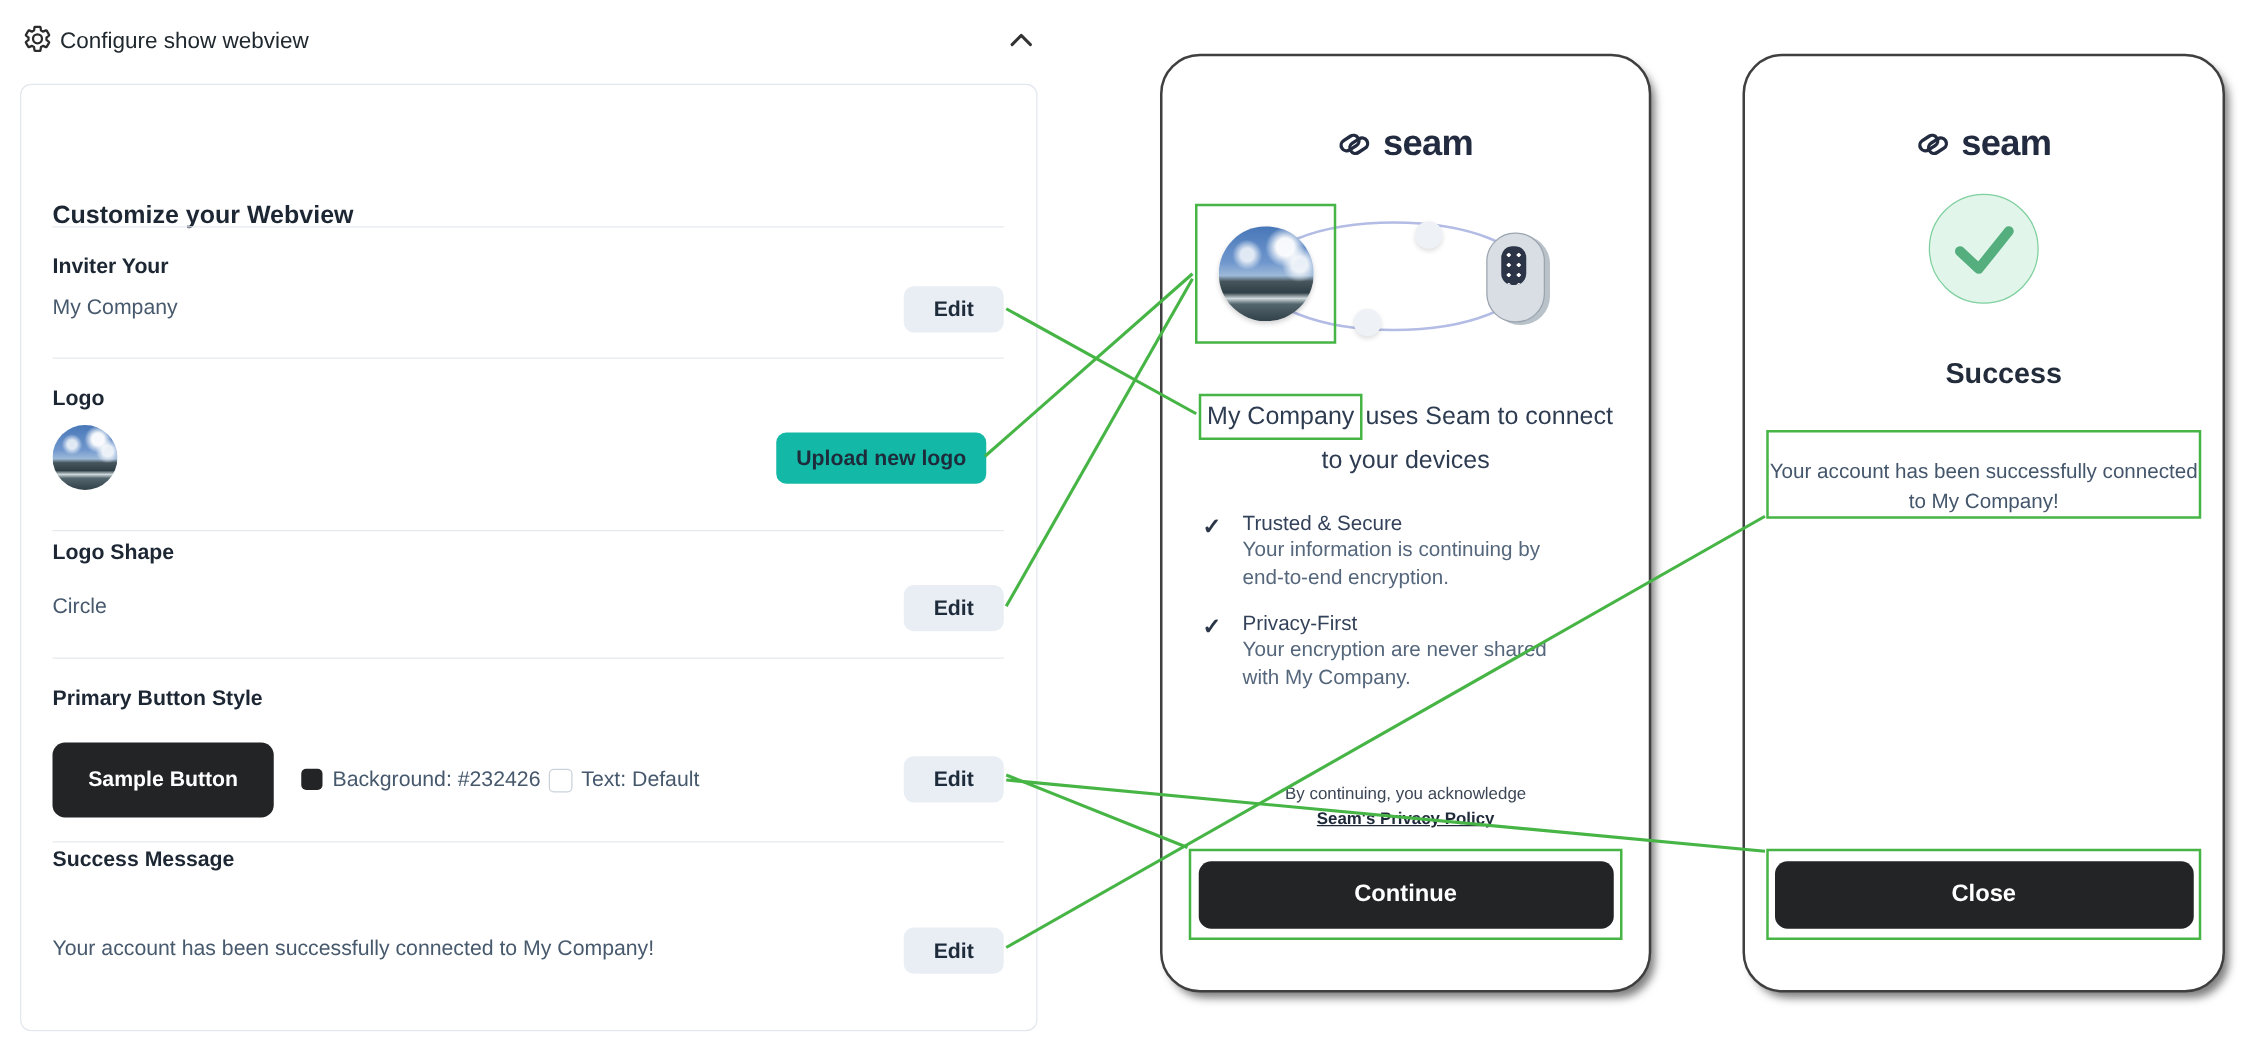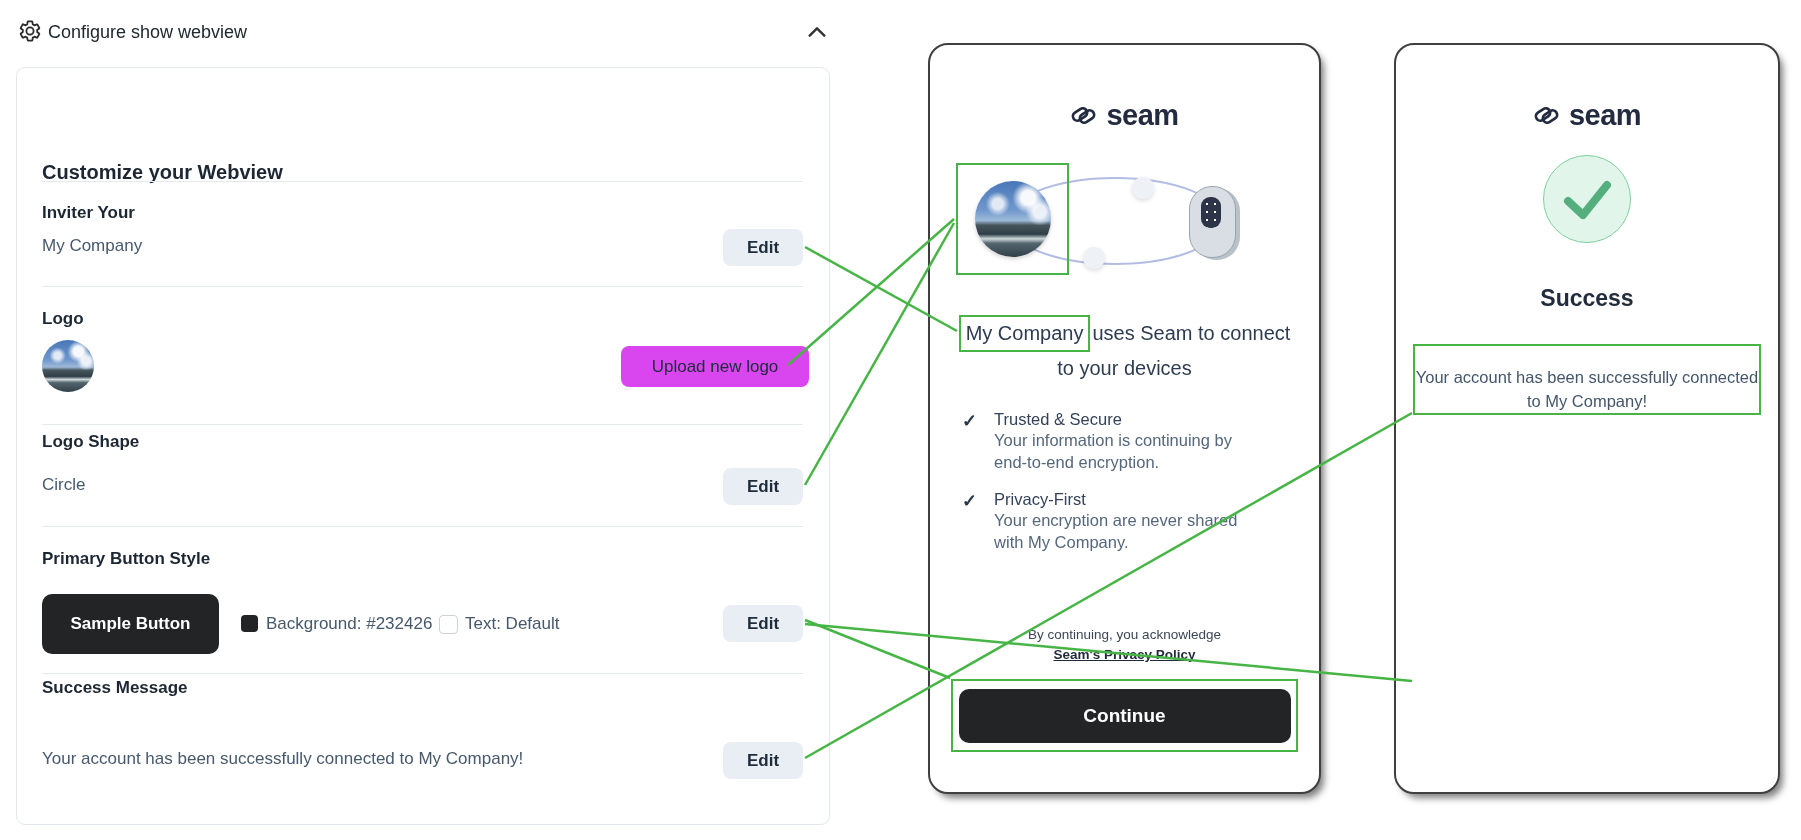--- a/index.html
+++ b/index.html
@@ -15,37 +15,37 @@
   
   .card{left:16px;top:67px;width:812px;height:756px;background:#fff;
         border:1px solid #e3e8ee;border-radius:9px;}
   .card .divider{position:absolute;left:25px;width:761px;height:1px;background:#e5eaef;}
   .card-title{position:absolute;left:25px;top:93px;font-size:20px;font-weight:bold;color:#1d2733;}
   .card-desc{position:absolute;left:25px;top:128px;font-size:17px;color:#46586c;}
   .sec-label{position:absolute;left:25px;font-size:17px;font-weight:bold;color:#1d2733;}
   .sec-value{position:absolute;left:25px;font-size:17px;color:#47596d;}
   .edit-btn{position:absolute;left:706px;width:80px;height:37px;background:#e9eef5;border:none;
             border-radius:8px;font-family:inherit;font-size:17px;font-weight:bold;color:#1d2b3a;cursor:pointer;}
-  .upload-btn{position:absolute;left:604px;top:278px;width:188px;height:41px;background:#d946ef;border:none;
-            border-radius:8px;font-family:inherit;font-size:17px;font-weight:normal;color:#1d2b3a;cursor:pointer;}
+  .upload-btn{position:absolute;left:604px;top:278px;width:168px;height:41px;background:#14b8a6;border:none;
+            border-radius:8px;font-family:inherit;font-size:17px;font-weight:bold;color:#1d2b3a;cursor:pointer;}
   .logo-thumb{position:absolute;left:25px;top:272px;width:52px;height:52px;border-radius:50%;}
   .sky-photo{background:
       radial-gradient(circle at 70% 22%, rgba(255,255,255,.95) 0 9%, rgba(255,255,255,0) 20%),
       radial-gradient(circle at 30% 30%, rgba(255,255,255,.8) 0 7%, rgba(255,255,255,0) 16%),
       radial-gradient(circle at 85% 40%, rgba(255,255,255,.85) 0 8%, rgba(255,255,255,0) 18%),
       linear-gradient(to bottom, #4877b8 0%, #6f97cd 38%, #9db9d8 52%, #47565c 58%, #2f3f47 70%, #cfd9dc 76%, #53656d 82%, #314049 100%);}
   .sample-btn{position:absolute;left:25px;top:526px;width:177px;height:60px;border:none;border-radius:10px;
             background:var(--btn-bg,#232426);color:#fff;font-family:inherit;font-size:17px;font-weight:bold;cursor:pointer;}
   .swatch{position:absolute;width:17px;height:17px;border-radius:4px;top:547px;}
   .swatch-dark{left:224px;background:var(--btn-bg,#232426);}
   .swatch-light{left:422px;background:#fff;border:1px solid #c9d2da;}
   .swatch-label{position:absolute;top:546px;font-size:17px;color:#46586c;}
 
   
-  .phone{position:absolute;top:43px;height:747px;background:#fff;border:2px solid #3f3f3f;border-radius:20px;
+  .phone{position:absolute;top:43px;height:747px;background:#fff;border:2px solid #3f3f3f;border-radius:32px;
          box-shadow:5px 6px 7px -2px rgba(0,0,0,.5);}
   .phone1{left:928px;width:389px;}
   .phone2{left:1394px;width:382px;}
   .brand-row{position:absolute;left:0;top:54px;width:100%;display:flex;justify-content:center;align-items:center;gap:9px;}
   .brand-text{font-size:29px;font-weight:bold;color:#222b3f;letter-spacing:-.5px;}
   .seam-icon{width:27px;height:27px;}
 
   
   .ann{border:2.5px solid var(--ann,#46b545);}
   .ann-box-logo{position:absolute;left:26px;top:118px;width:109px;height:108px;display:flex;align-items:center;justify-content:center;}
@@ -72,21 +72,21 @@
   .legal{position:absolute;left:0;top:580px;width:100%;text-align:center;font-size:13.5px;color:#3c4656;line-height:20px;}
   .legal a{color:#1f2a3a;font-weight:bold;text-decoration:underline;cursor:pointer;}
 
   .ann-box-btn{position:absolute;left:21px;top:634px;width:343px;height:69px;display:flex;align-items:center;justify-content:center;}
   .phone2 .ann-box-btn{left:17px;width:344px;}
   .dark-btn{width:332px;height:54px;border:none;border-radius:10px;background:var(--btn-bg,#232426);
             color:#fff;font-family:inherit;font-size:19px;font-weight:bold;cursor:pointer;}
 
   .success-circle{position:absolute;left:147px;top:110px;width:86px;height:86px;border-radius:50%;
                   background:#e2f5ea;border:1.5px solid #7ed09e;}
-  .success-title{position:absolute;left:0;top:240px;width:100%;text-align:center;font-size:23px;font-weight:bold;color:#232c3b;}
+  .success-title{position:absolute;left:0;top:240px;width:100%;text-align:center;font-size:23px;font-weight:bold;color:#232c3b;padding-left:16px;}
   .ann-box-msg{position:absolute;left:17px;top:299px;width:344px;height:67px;display:flex;flex-direction:column;
                justify-content:flex-end;text-align:center;font-size:16.5px;color:#44566b;line-height:24px;}
 
   
   #ann-lines{position:absolute;left:0;top:0;width:1801px;height:840px;pointer-events:none;z-index:30;}
   #ann-lines line{stroke:var(--ann,#46b545);stroke-width:2.5;}
 </style>
 </head>
 <body>
 
@@ -204,20 +204,23 @@
         <polyline points="24,45 39,59 63,29" fill="none" stroke="#54ae7e" stroke-width="8" stroke-linecap="round" stroke-linejoin="round"></polyline>
       </svg>
     </div>
     <div class="success-title">Success</div>
 
     <div class="ann ann-box-msg">
       <span>Your account has been successfully connected</span>
       <span>to My Company!</span>
     </div>
 
+    <div class="ann ann-box-btn">
+      <button class="dark-btn" style="width:335px">Close</button>
+    </div>
   </div>
 
   <svg id="ann-lines" viewBox="0 0 1801 840">
     <line x1="805" y1="247" x2="957" y2="331"></line>
     <line x1="788" y1="365" x2="954" y2="219"></line>
     <line x1="805" y1="485" x2="954" y2="223"></line>
     <line x1="805" y1="620" x2="950" y2="678"></line>
     <line x1="805" y1="624" x2="1412" y2="681"></line>
     <line x1="805" y1="758" x2="1412" y2="413"></line>
   </svg>

